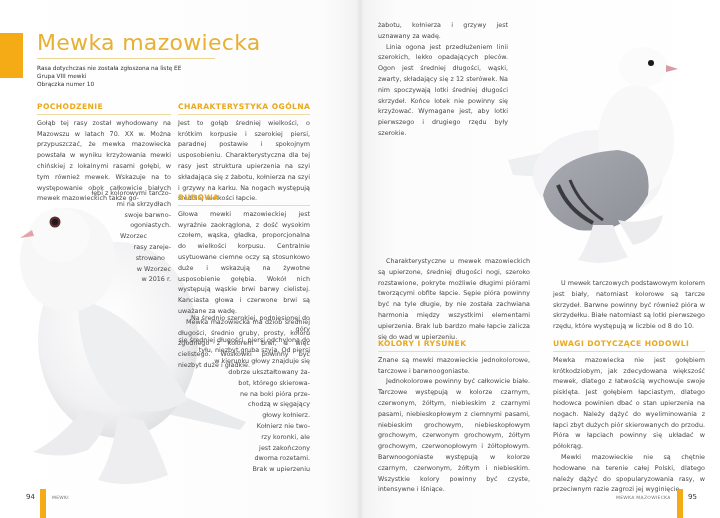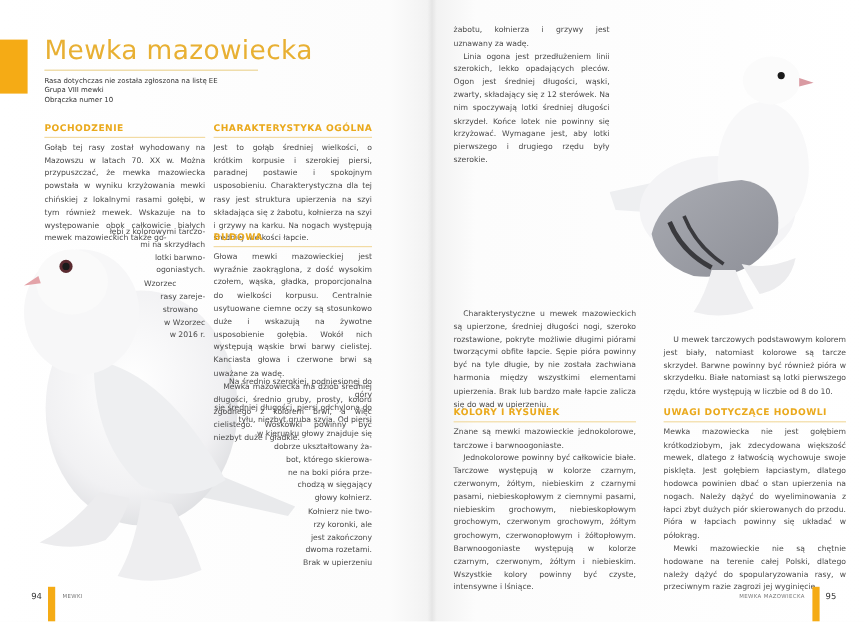--- a/index.html
+++ b/index.html
@@ -76,21 +76,21 @@
     <path d="M100 225 Q95 265 80 290 Q115 300 150 285 Q140 255 125 230 Z" fill="#eeeef0"></path>
   </svg>
 
   <div class="col" style="left:37px;top:102px;width:134px;">
     <div class="heading">POCHODZENIE</div>
     <p>Gołąb tej rasy został wyhodowany na Mazowszu w latach 70. XX w. Można przypuszczać, że mewka mazowiecka powstała w wyniku krzyżowania mewki chińskiej z lokalnymi rasami gołębi, w tym również mewek. Wskazuje na to występowanie obok całkowicie białych mewek mazowieckich także go-</p>
   </div>
   <div class="col right-align" style="left:75px;top:188px;width:96px;">
     <p>łębi z kolorowymi tarczo-</p>
     <p>mi na skrzydłach</p>
-    <p>lotki barwno-</p>
+    <p>swoje barwno-</p>
     <p>ogoniastych.</p>
     <p style="padding-right:24px;">Wzorzec</p>
     <p>rasy zareje-</p>
     <p style="padding-right:6px;">strowano</p>
     <p>w Wzorzec</p>
     <p>w 2016 r.</p>
   </div>
 
   <div class="col" style="left:178px;top:102px;width:132px;">
     <div class="heading">CHARAKTERYSTYKA OGÓLNA</div>

